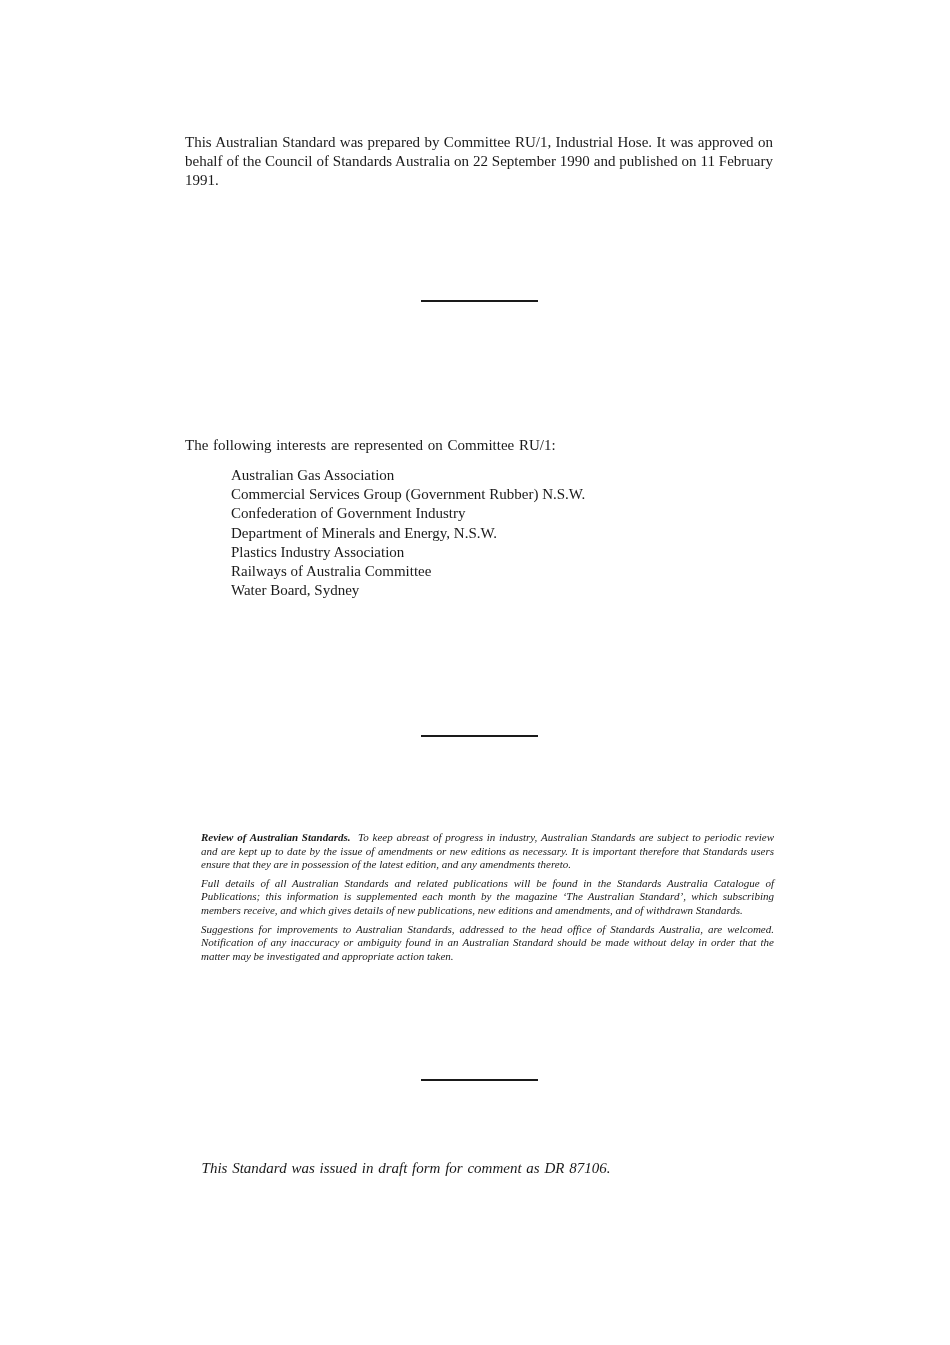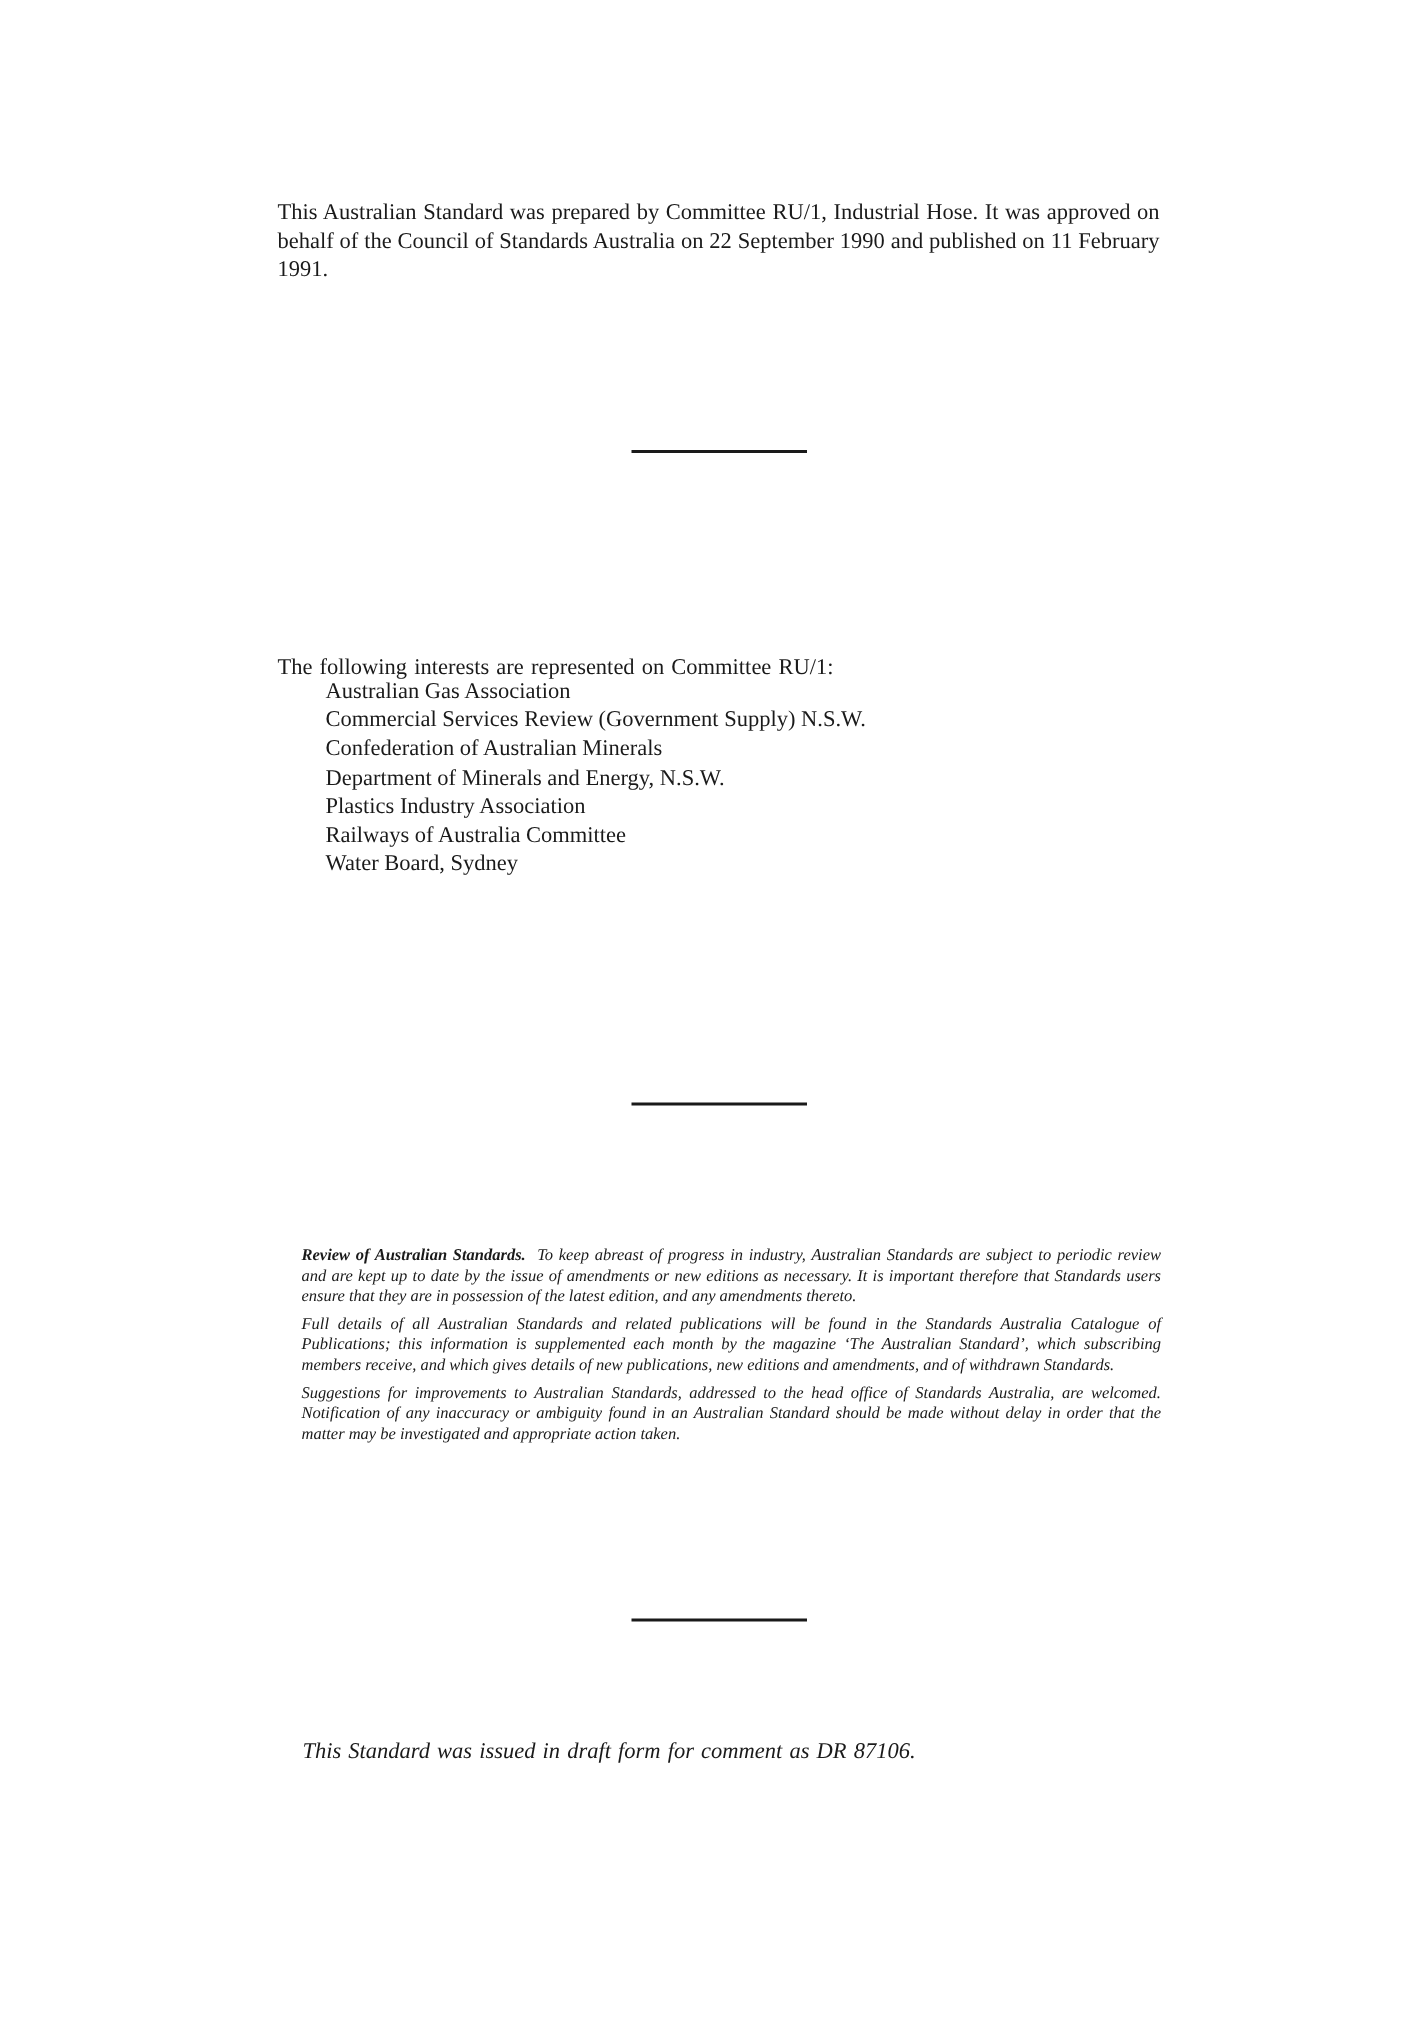--- a/index.html
+++ b/index.html
@@ -3,41 +3,41 @@
   <meta charset="utf-8">
   <style>
     html, body { margin: 0; padding: 0; background: #ffffff; }
     body { width: 950px; height: 1345px; position: relative; overflow: hidden;
       font-family: "Liberation Serif", "DejaVu Serif", serif; color: #1a1a1a; }
     .intro { position: absolute; left: 185px; top: 133px; width: 588px;
       font-size: 15px; line-height: 19px; text-align: justify; text-align-last: left; }
     .rule { position: absolute; left: 421px; width: 117px; height: 0;
       border-top: 2px solid #1a1a1a; }
     .interests-heading { position: absolute; left: 185px; top: 436px; font-size: 15px; line-height: 19px; word-spacing: 1px; }
-    .interests-list { position: absolute; left: 217px; top: 452px; margin: 0; padding: 0; list-style: none; }
+    .interests-list { position: absolute; left: 217px; top: 452px; margin: 14px; padding: 0; list-style: none; }
     .interests-list li { font-size: 15px; line-height: 19.2px; white-space: nowrap; }
     .review { position: absolute; left: 185px; top: 831px; width: 589px;
       font-size: 11px; line-height: 13.6px; font-style: italic; text-align: justify; }
     .review p { margin: 0 0 5px 16px; }
     .review .lead { font-weight: bold; }
     .draft-note { position: absolute; left: 0; width: 812px; top: 1160px; text-align: center;
       font-size: 15px; font-style: italic; word-spacing: 1px; }
   </style>
 </head>
 <body>
 
 <div class="intro">This Australian Standard was prepared by Committee RU/1, Industrial Hose. It was approved on behalf of the Council of Standards Australia on 22 September 1990 and published on 11 February 1991.</div>
 
 <div class="rule" style="top:300px;"></div>
 
 <div class="interests-heading">The following interests are represented on Committee RU/1:</div>
 <ul class="interests-list">
   <li>Australian Gas Association</li>
-  <li>Commercial Services Review (Government Supply) N.S.W.</li>
-  <li>Confederation of Australian Minerals</li>
+  <li>Commercial Services Group (Government Rubber) N.S.W.</li>
+  <li>Confederation of Government Industry</li>
   <li>Department of Minerals and Energy, N.S.W.</li>
   <li>Plastics Industry Association</li>
   <li>Railways of Australia Committee</li>
   <li>Water Board, Sydney</li>
 </ul>
 
 <div class="rule" style="top:735px;"></div>
 
 <div class="review">
   <p><span class="lead">Review of Australian Standards.</span>&nbsp; <span>To keep abreast of progress in industry, Australian Standards are subject to periodic review and are kept up to date by the issue of amendments or new editions as necessary. It is important therefore that Standards users ensure that they are in possession of the latest edition, and any amendments thereto.</span></p>

